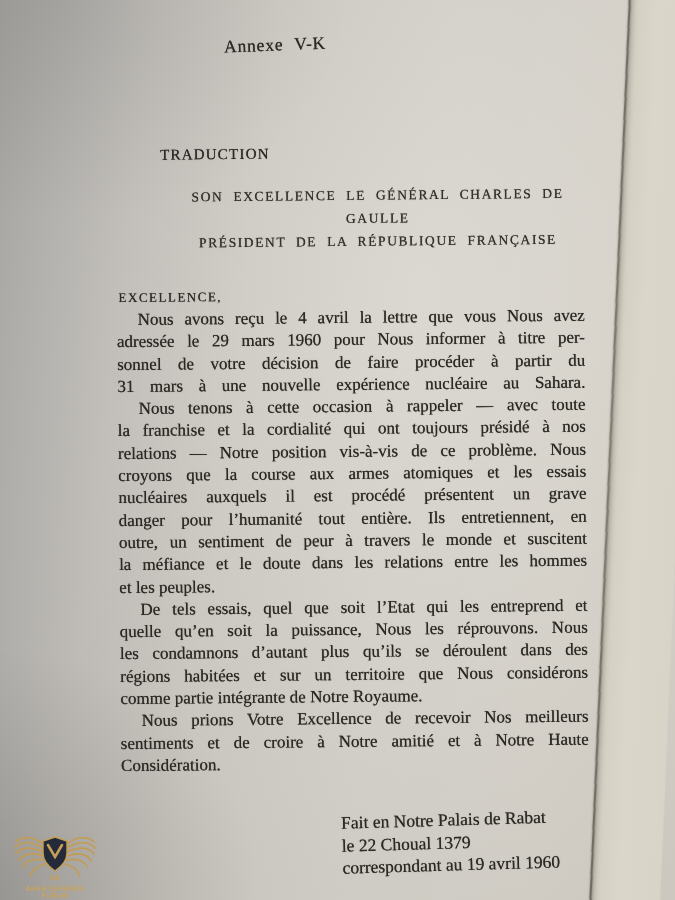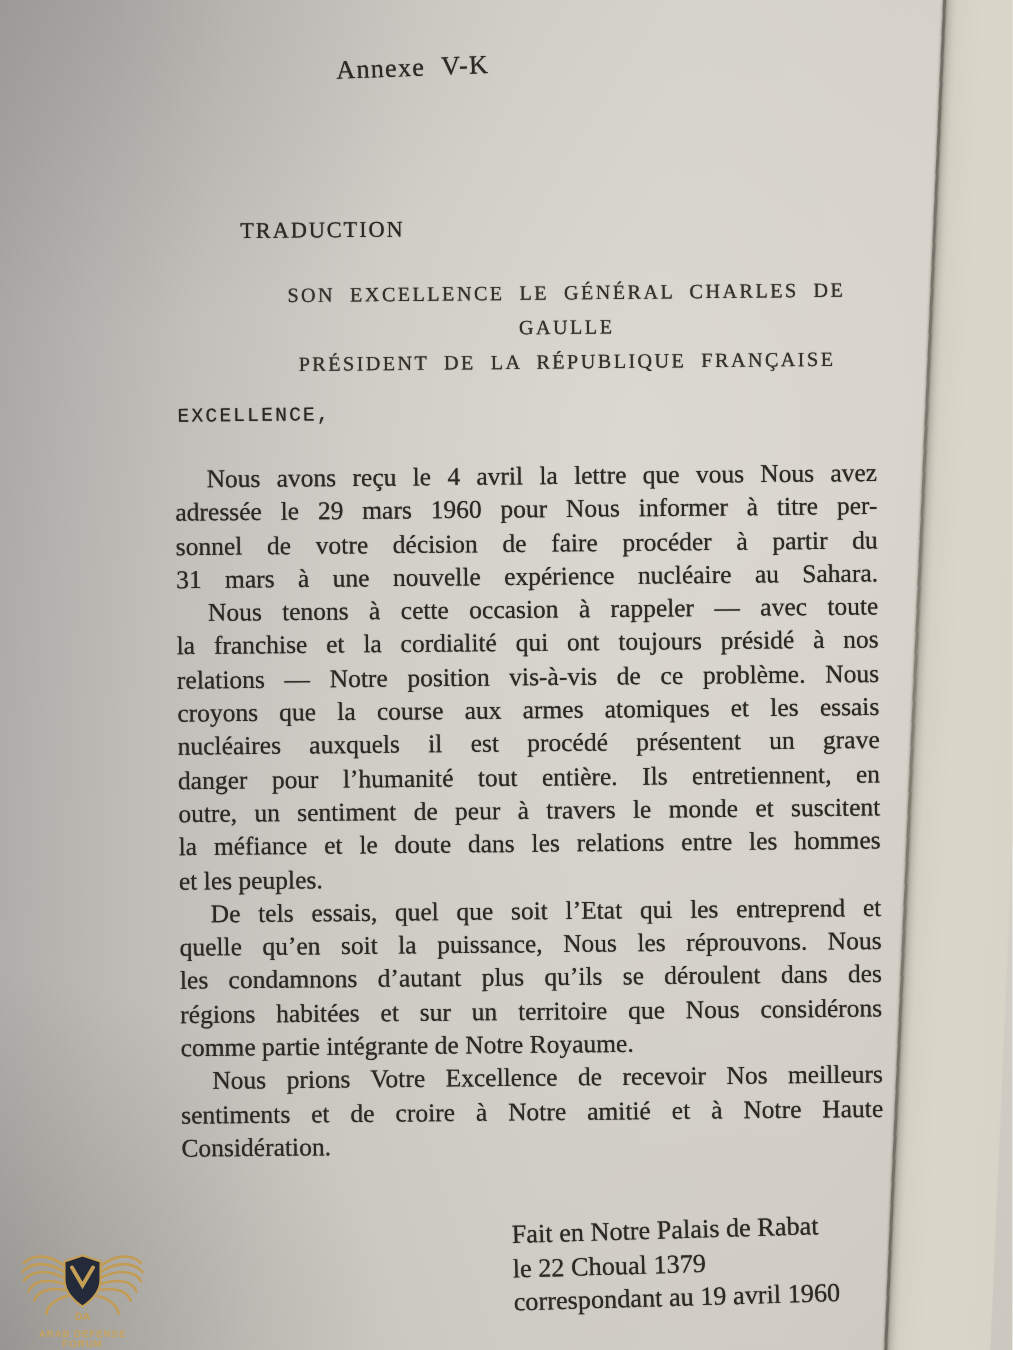--- a/index.html
+++ b/index.html
@@ -28,21 +28,21 @@
     background:linear-gradient(#716d64,#857f74 50%,#6f6a60);
     box-shadow:0 0 2px rgba(90,86,78,0.75);
   }
   .content{position:absolute;inset:0;transform:rotate(-0.55deg);transform-origin:50% 50%;
     color:#2b2923;text-shadow:0 0 0.7px rgba(43,40,34,0.85);}
   .annexe{position:absolute;left:228px;top:34px;font-size:17.5px;letter-spacing:0.8px;word-spacing:6px;
     transform:rotate(-1.6deg);}
   .traduction{position:absolute;left:120px;top:145px;font-size:15px;letter-spacing:1.2px;margin-left:43px;}
   .headline{position:absolute;left:172px;top:184px;width:416px;text-align:center;
     font-size:13.5px;letter-spacing:1.6px;word-spacing:5px;line-height:23px;color:#34312b;}
-  .salutation{position:absolute;left:120px;top:268px;font-size:13px;letter-spacing:1.5px;font-family:Liberation Mono, monospace;}
+  .salutation{position:absolute;left:120px;top:288px;font-size:13px;letter-spacing:1.5px;}
   .body-block{position:absolute;left:118px;top:307px;width:468px;font-size:17px;line-height:22.3px;}
   .bl{text-align:justify;text-align-last:justify;}
   .bl.ind{text-indent:21px;}
   .bl.pl{text-align-last:left;}
   .closing{position:absolute;left:338px;top:809px;width:280px;font-size:17.5px;line-height:22.6px;
     transform:rotate(-1.1deg);}
   
   .wm{position:absolute;left:12px;top:834px;width:86px;text-align:center;opacity:0.95;}
   .wm-org{font-family:"Liberation Sans","DejaVu Sans",sans-serif;font-weight:bold;
     font-size:6.5px;letter-spacing:0.6px;color:#c9a45a;text-shadow:none;line-height:7px;margin-top:-1px;}

